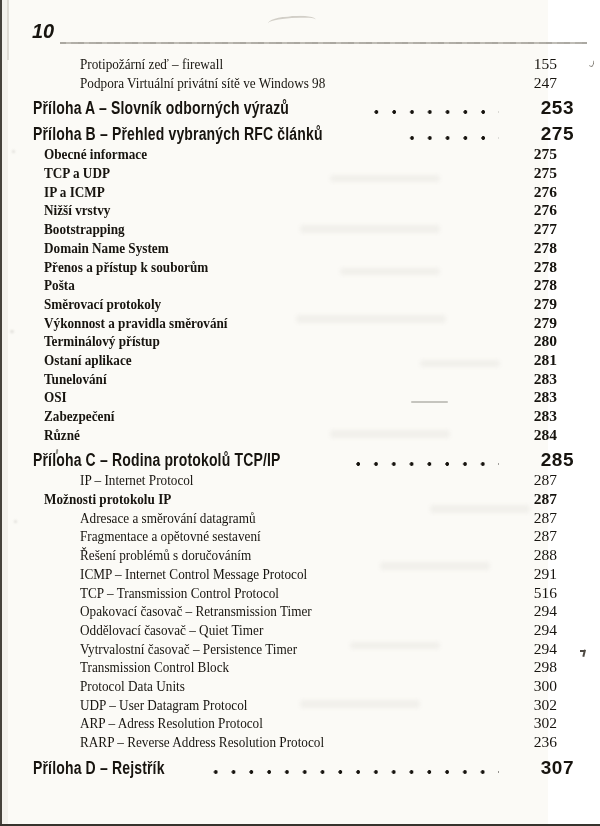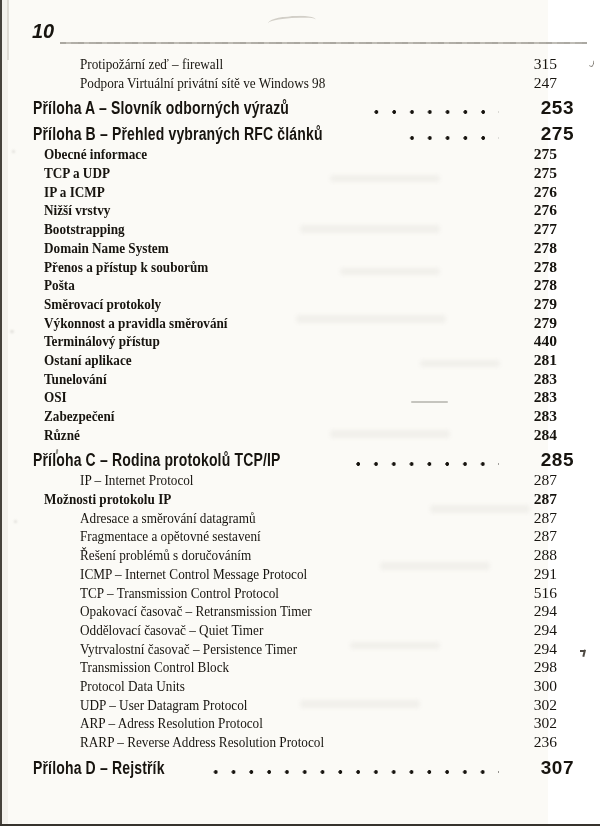--- a/index.html
+++ b/index.html
@@ -89,21 +89,21 @@
   <div class="speck" style="left:10px;top:330px;width:4px;height:3px;"></div>
   <div class="speck" style="left:14px;top:520px;width:3px;height:3px;"></div>
 
   <div class="pagenum">10</div>
   <div class="headrule"></div>
 
   <div class="toc">
       <div class="row r-normal">
       <span class="title">Protipožární zeď – firewall</span>
       <span class="leader"></span>
-      <span class="num">315</span>
+      <span class="num">155</span>
     </div>
       <div class="row r-normal">
       <span class="title">Podpora Virtuální privátní sítě ve Windows 98</span>
       <span class="leader"></span>
       <span class="num">247</span>
     </div>
       <div class="row r-heading">
       <span class="title">Příloha A – Slovník odborných výrazů</span>
       <span class="leader"></span>
       <span class="num">253</span>
@@ -159,21 +159,21 @@
       <span class="num">279</span>
     </div>
       <div class="row r-bold">
       <span class="title">Výkonnost a pravidla směrování</span>
       <span class="leader"></span>
       <span class="num">279</span>
     </div>
       <div class="row r-bold">
       <span class="title">Terminálový přístup</span>
       <span class="leader"></span>
-      <span class="num">440</span>
+      <span class="num">280</span>
     </div>
       <div class="row r-bold">
       <span class="title">Ostaní aplikace</span>
       <span class="leader"></span>
       <span class="num">281</span>
     </div>
       <div class="row r-bold">
       <span class="title">Tunelování</span>
       <span class="leader"></span>
       <span class="num">283</span>

